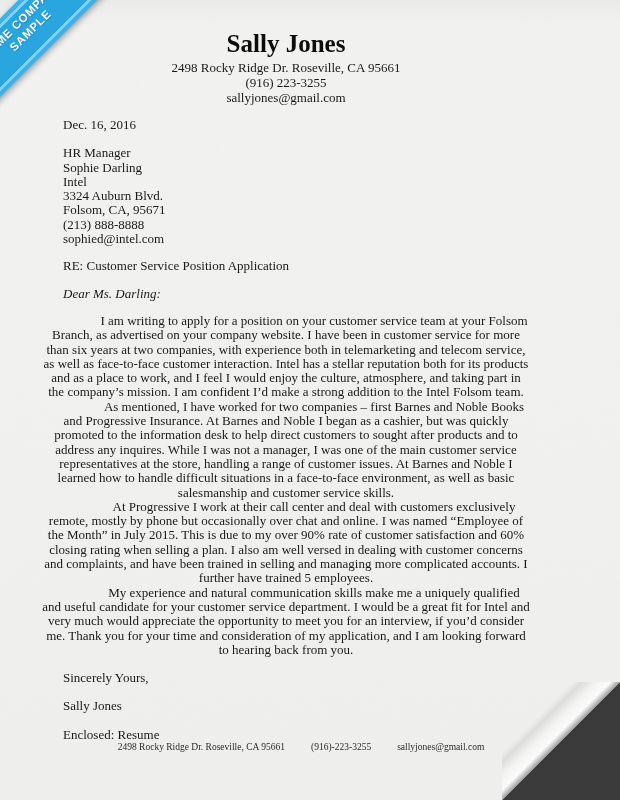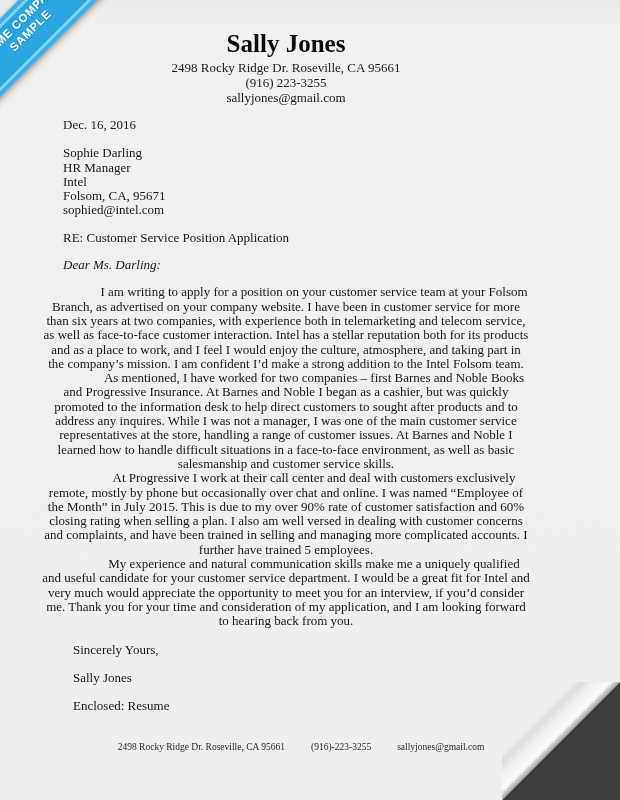--- a/index.html
+++ b/index.html
@@ -25,21 +25,21 @@
   }
   .letter-header { text-align: center; padding-top: 30px; }
   .sender-name { font-size: 25px; font-weight: bold; line-height: 28px; margin: 0 0 2px 0; color: #0d0d0d; }
   .contact-line { font-size: 13px; line-height: 15px; }
   .date-line { margin: 13px 0 0 21px; }
   .recipient-block { margin: 14px 0 0 21px; }
   .subject-line { margin: 13px 0 0 21px; }
   .salutation-line { margin: 13px 0 0 21px; font-style: italic; }
   .letter-body { margin-top: 13px; }
   .letter-body p { margin: 0; text-indent: 56px; text-align: center; }
-  .closing-block { margin-left: 31px; }
+  .closing-block { margin-left: 21px; }
   .closing-block > div { margin-top: 14px; }
 
   .page-footer {
     position: absolute; left: 57px; top: 742px; width: 488px;
     display: flex; justify-content: center; gap: 26px;
     font-size: 9.5px; line-height: 11px; color: #2a2a2a;
   }
 
   
   .ribbon {
@@ -96,24 +96,26 @@
     <div class="letter-header">
       <div class="sender-name">Sally Jones</div>
       <div class="contact-line">2498 Rocky Ridge Dr. Roseville, CA 95661</div>
       <div class="contact-line">(916) 223-3255</div>
       <div class="contact-line">sallyjones@gmail.com</div>
     </div>
 
     <div class="date-line">Dec. 16, 2016</div>
 
     <div class="recipient-block">
+      <div>HR Manager</div>
       <div>Sophie Darling</div>
-      <div>HR Manager</div>
       <div>Intel</div>
+      <div>3324 Auburn Blvd.</div>
       <div>Folsom, CA, 95671</div>
+      <div>(213) 888-8888</div>
       <div>sophied@intel.com</div>
     </div>
 
     <div class="subject-line">RE: Customer Service Position Application</div>
 
     <div class="salutation-line">Dear Ms. Darling:</div>
 
     <div class="letter-body">
       <p>I am writing to apply for a position on your customer service team at your Folsom Branch, as advertised on your company website. I have been in customer service for more than six years at two companies, with experience both in telemarketing and telecom service, as well as face-to-face customer interaction. Intel has a stellar reputation both for its products and as a place to work, and I feel I would enjoy the culture, atmosphere, and taking part in the company’s mission. I am confident I’d make a strong addition to the Intel Folsom team.</p>
       <p>As mentioned, I have worked for two companies – first Barnes and Noble Books and Progressive Insurance. At Barnes and Noble I began as a cashier, but was quickly promoted to the information desk to help direct customers to sought after products and to address any inquires. While I was not a manager, I was one of the main customer service representatives at the store, handling a range of customer issues. At Barnes and Noble I learned how to handle difficult situations in a face-to-face environment, as well as basic salesmanship and customer service skills.</p>

